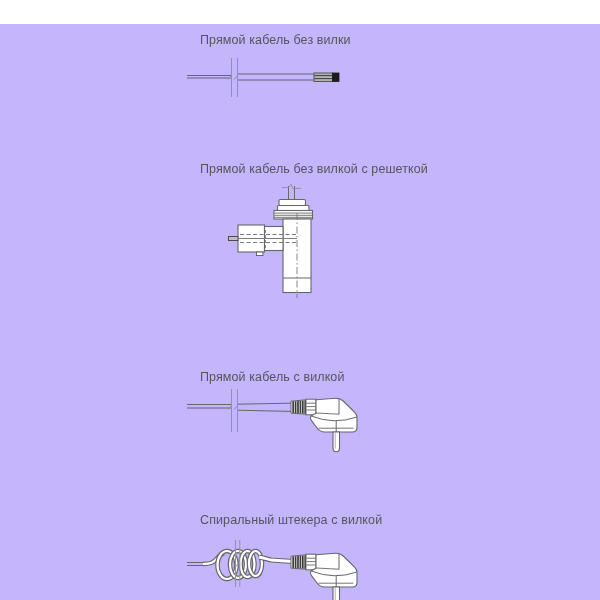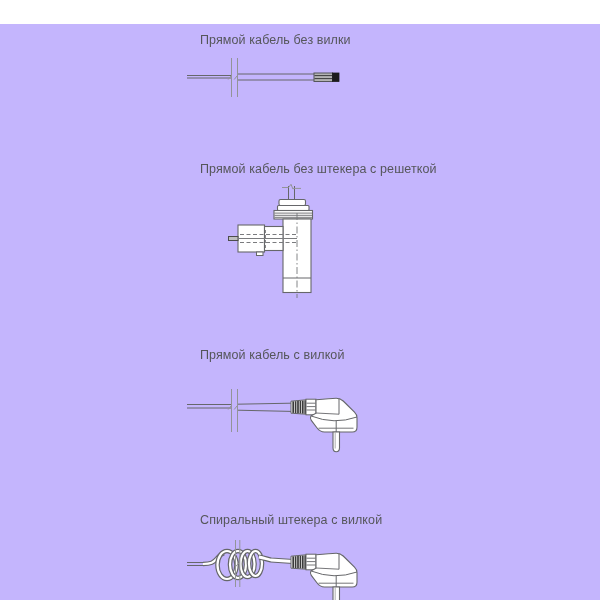--- a/index.html
+++ b/index.html
@@ -36,21 +36,21 @@
       <line x1="54.2" y1="27.5" x2="57.2" y2="23.8"></line>
     </g>
     <g>
       <rect x="134" y="21" width="18.5" height="8.5" fill="#b3b3b3" stroke="#55565a" stroke-width="1"></rect>
       <line x1="134.5" y1="23.6" x2="152" y2="23.6" stroke="#3c3c3c" stroke-width="1"></line>
       <line x1="134.5" y1="26.6" x2="152" y2="26.6" stroke="#3c3c3c" stroke-width="1"></line>
       <rect x="152.5" y="21" width="6.5" height="8.5" fill="#1c1c1c" stroke="#1c1c1c" stroke-width="0.8"></rect>
     </g>
   </svg>
 
-  <div class="fig-label" style="top:138px">Прямой кабель без штекера с решеткой</div>
+  <div class="fig-label" style="top:138px">Прямой кабель без вилкой с решеткой</div>
 
   <svg class="fig-svg" style="left:225px;top:156px" width="100" height="122" viewBox="0 0 100 122">
 
     <g stroke="#66676a" stroke-width="1" fill="none">
       <line x1="63.5" y1="6" x2="63.5" y2="21.5"></line>
       <line x1="69.5" y1="6" x2="69.5" y2="21.5"></line>
     </g>
     <g stroke="#939497" stroke-width="1" fill="none">
       <line x1="57" y1="7.5" x2="63.5" y2="7.5"></line>
       <polyline points="63.5,7.5 66,4.3 68,9.2"></polyline>
@@ -85,21 +85,21 @@
     <g stroke="#7a7b7e" fill="none">
       <line x1="15" y1="54.5" x2="71" y2="54.5" stroke-width="1" stroke-dasharray="4 2.5"></line>
       <line x1="15" y1="62.5" x2="71" y2="62.5" stroke-width="1" stroke-dasharray="4 2.5"></line>
       <line x1="13" y1="58.5" x2="72" y2="58.5" stroke-width="1"></line>
       <line x1="40.5" y1="50" x2="40.5" y2="68" stroke-width="0.9" stroke-dasharray="3 2"></line>
     </g>
 
     <line x1="72" y1="33" x2="72" y2="118" stroke="#77787b" stroke-width="0.9" stroke-dasharray="7 2.5 1.5 2.5"></line>
   </svg>
 
-  <div class="fig-label" style="top:324px">Прямой кабель с вилкой</div>
+  <div class="fig-label" style="top:346px">Прямой кабель с вилкой</div>
 
   <svg class="fig-svg" style="left:180px;top:360px" width="180" height="75" viewBox="0 0 180 75">
     <g stroke="#66676a" stroke-width="1" fill="none">
       <line x1="7" y1="20.5" x2="51.5" y2="20.5"></line>
       <line x1="7" y1="24" x2="51.5" y2="24"></line>
       <line x1="57.5" y1="20.2" x2="111" y2="19.2"></line>
       <line x1="57.5" y1="26.2" x2="111" y2="27.4"></line>
     </g>
     <g stroke="#939497" stroke-width="1" fill="none">
       <line x1="51.5" y1="5" x2="51.5" y2="48"></line>

